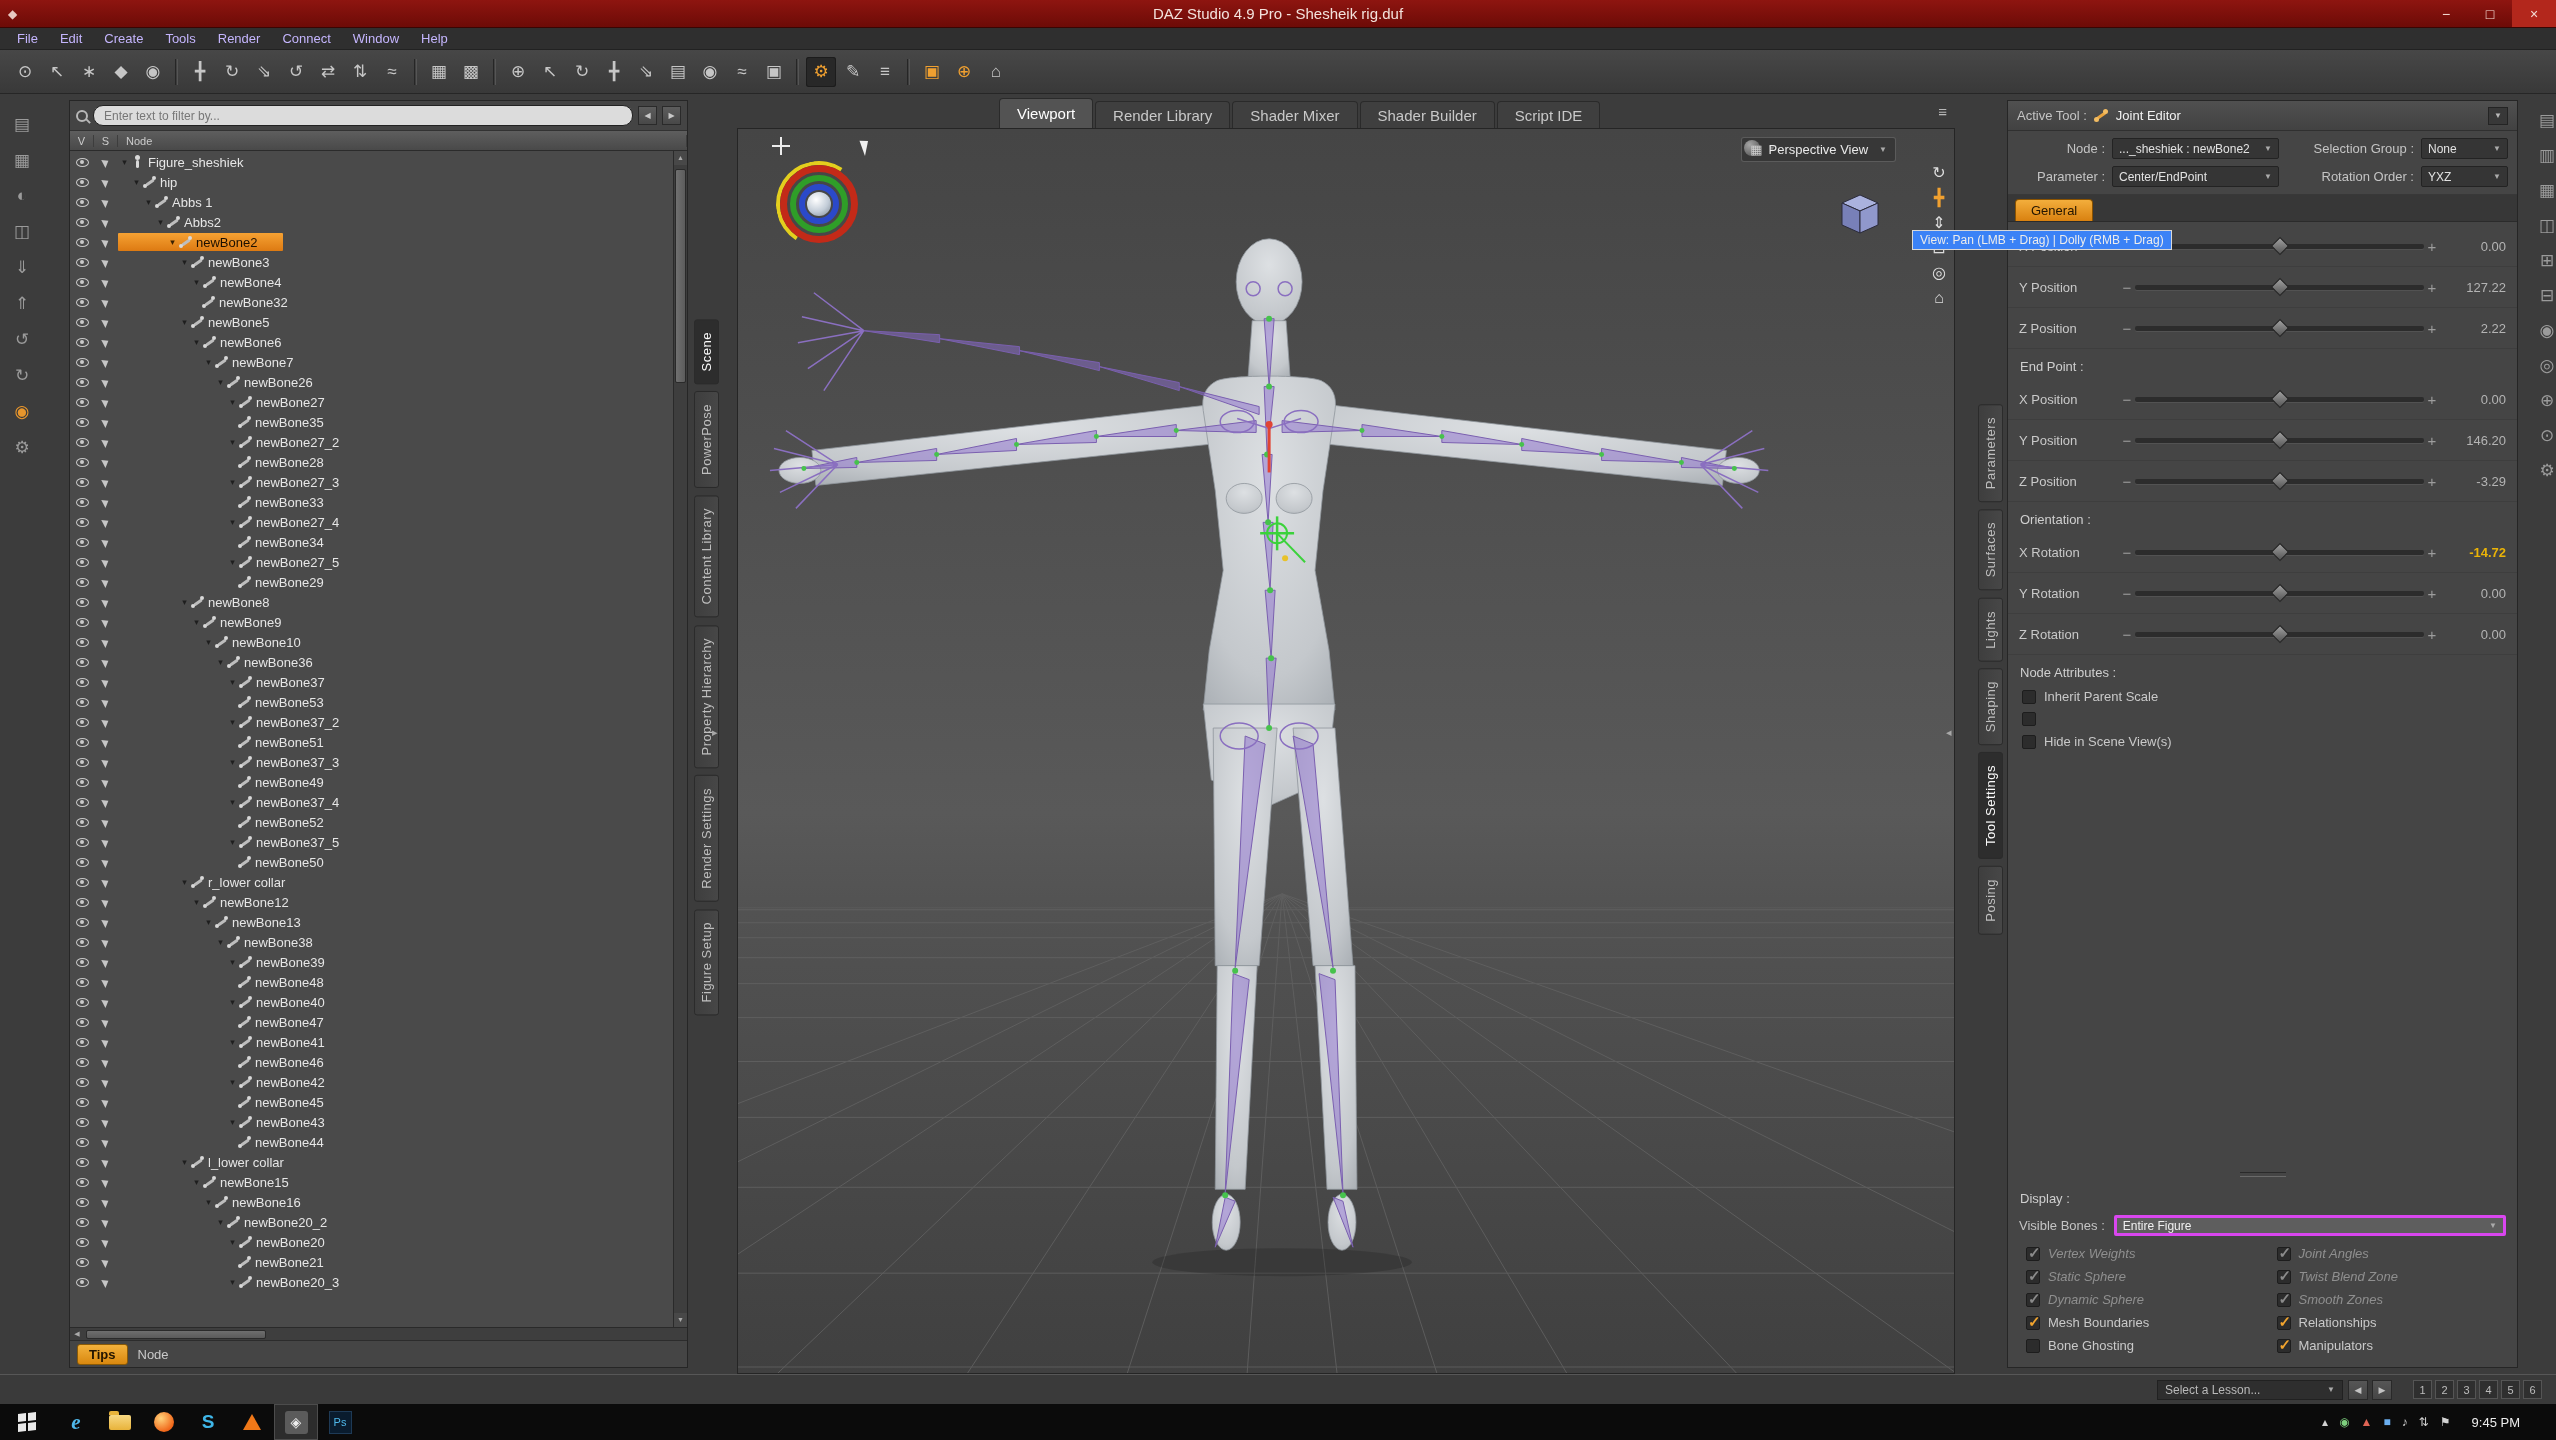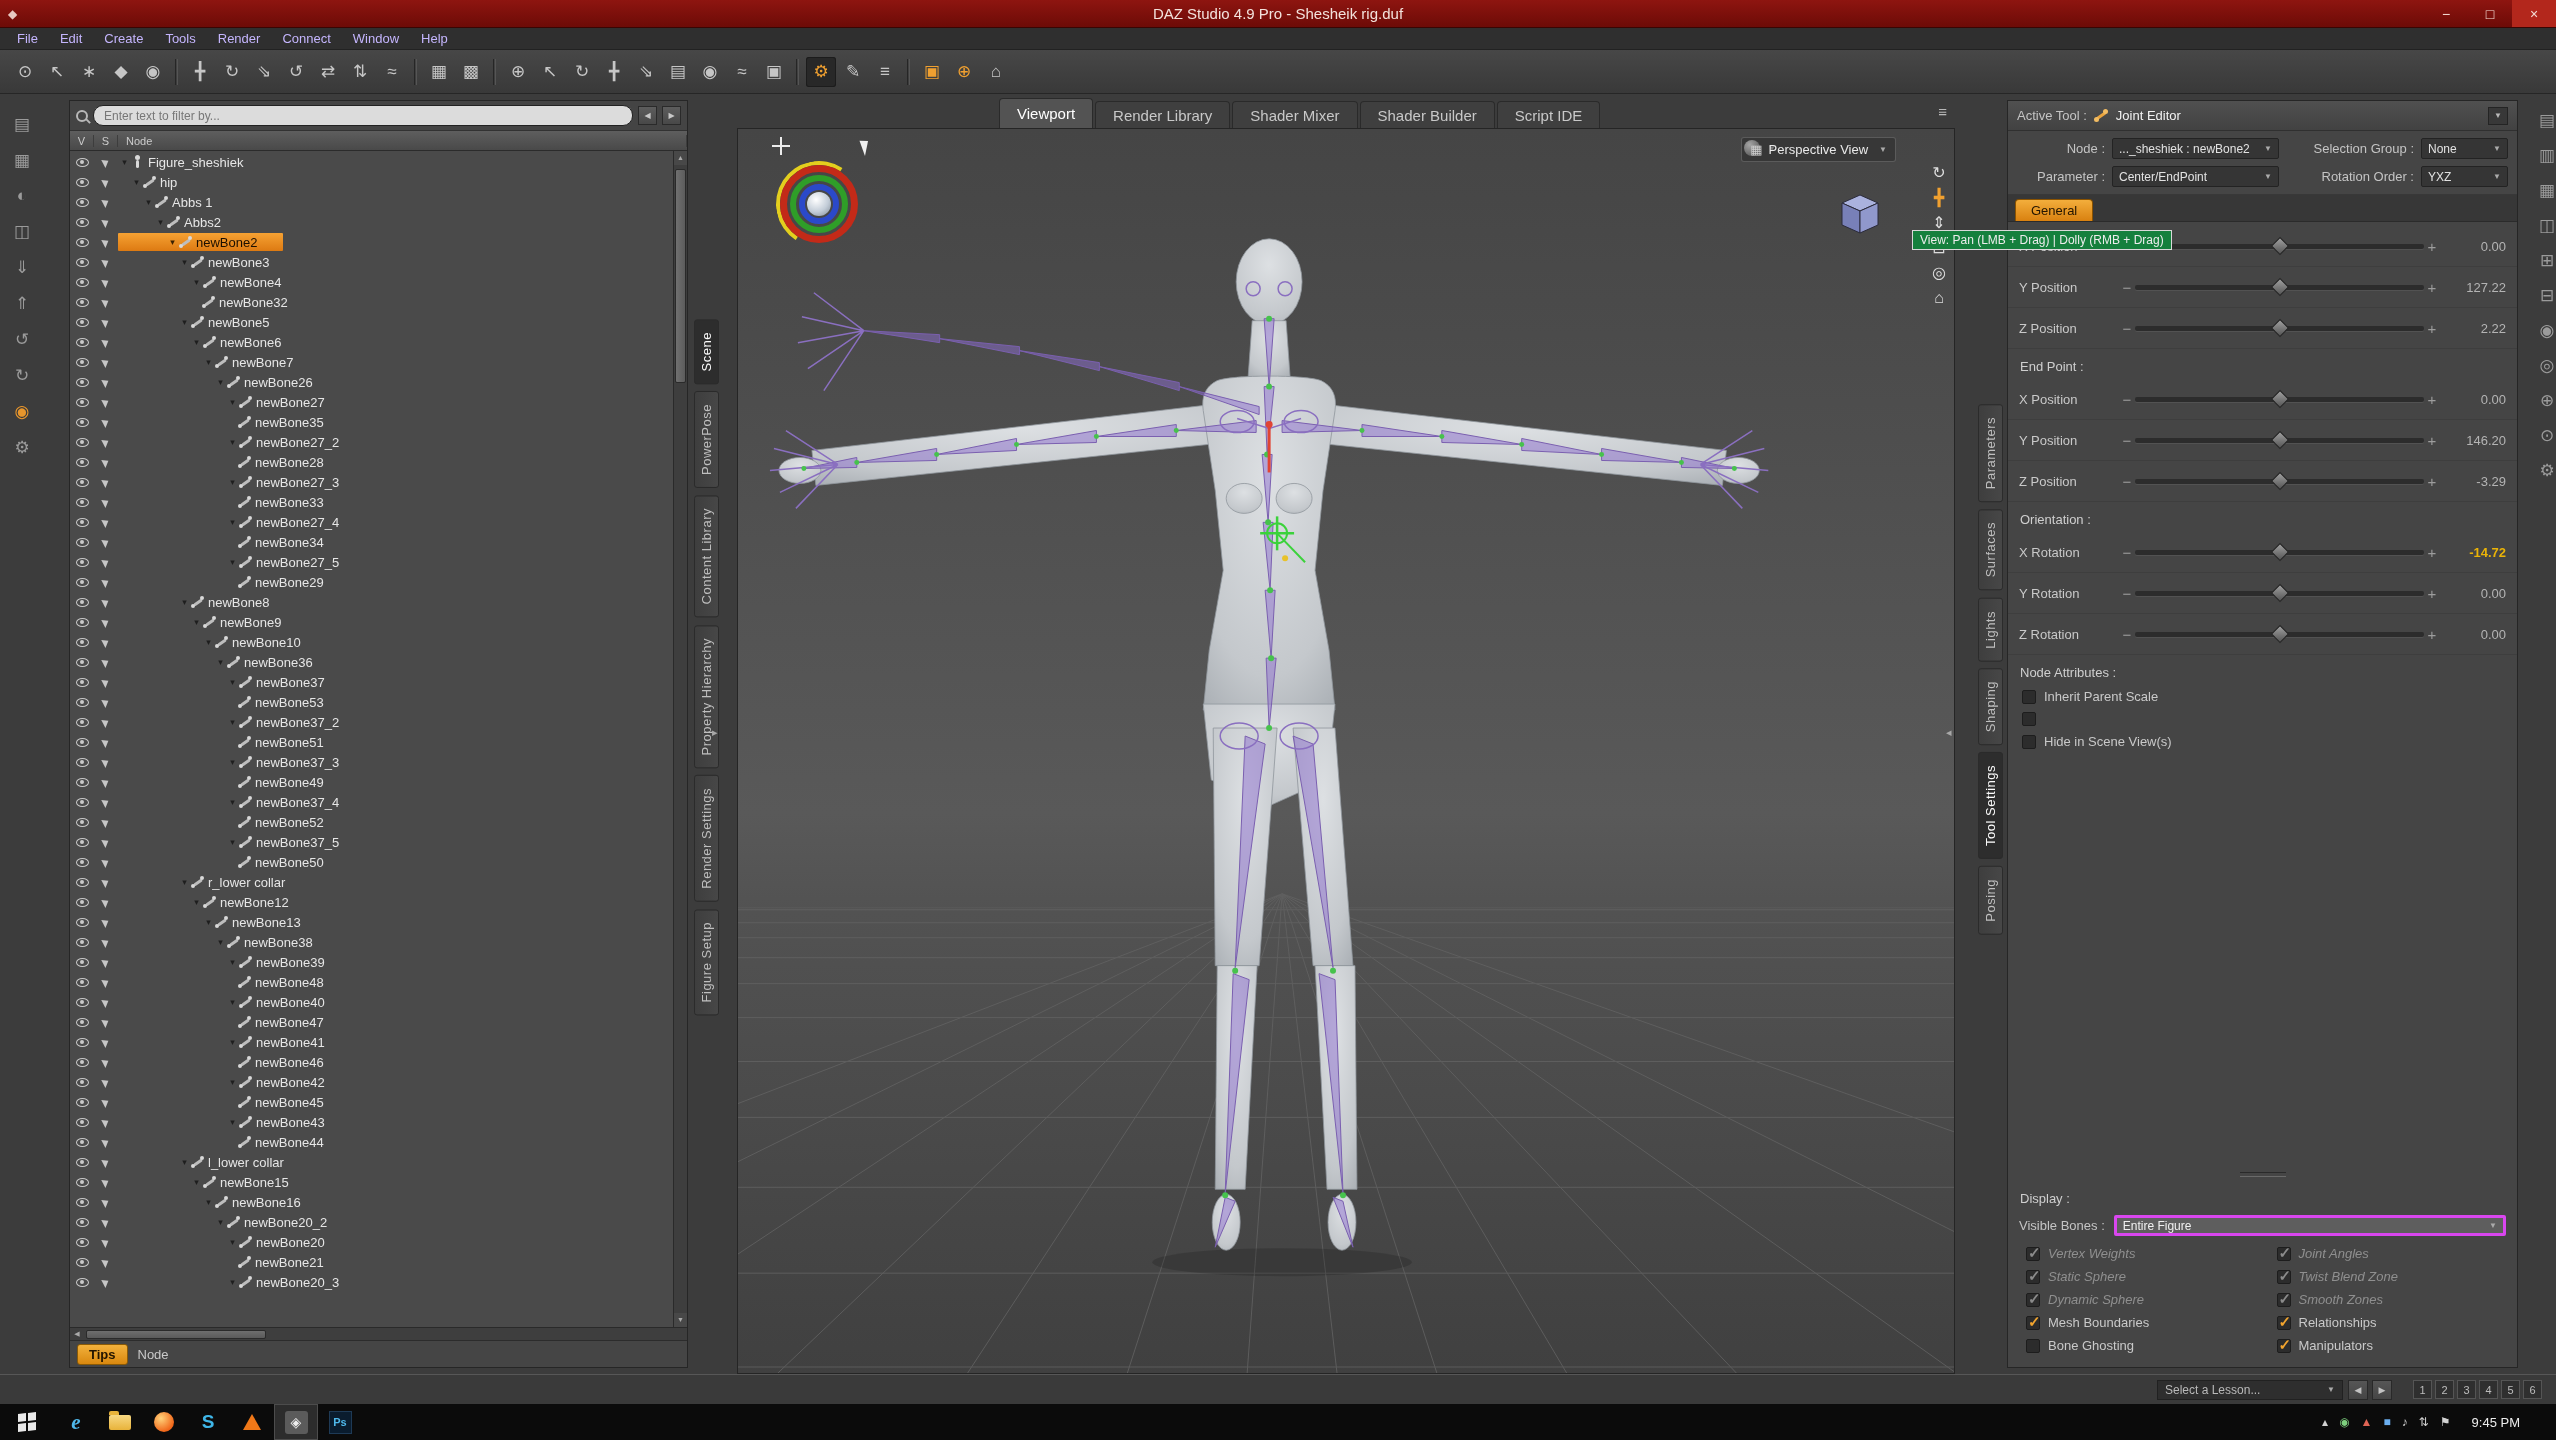--- a/index.html
+++ b/index.html
@@ -103,21 +103,21 @@
   .cam-ic{position:absolute;right:178px;top:11px;display:flex;align-items:center;gap:3px}
   .cam-sphere{width:16px;height:16px;border-radius:50%;background:radial-gradient(circle at 35% 30%,#efefef,#8a8a8a 72%)}
   .dd-arrow{font-size:8px;color:#aaa;margin-left:auto;padding-left:5px}
   .view-dd{position:absolute;right:58px;top:8px;height:25px;display:flex;align-items:center;gap:6px;padding:0 8px;background:rgba(28,28,28,.35);border:1px solid rgba(255,255,255,.18);border-radius:3px;font-size:13px;color:#e9e9e9}
   .grid-ic{color:#cfcfcf;font-size:13px}
   .view-cube{position:absolute;right:66px;top:56px}
   .vp-nav{position:absolute;right:8px;top:36px;display:flex;flex-direction:column;gap:9px;align-items:center}
   .nav-ic{font-size:16px;color:#dcdcdc;line-height:1}
   .nav-ic.accent{color:#f0a030;font-weight:bold}
 
-  .tooltip{position:absolute;left:1912px;top:136px;z-index:99;background:#15803d;border:1px solid #d9d9d9;color:#ececec;font-size:12px;padding:2px 7px;white-space:nowrap}
+  .tooltip{position:absolute;left:1912px;top:136px;z-index:99;background:#3b82f6;border:1px solid #d9d9d9;color:#ececec;font-size:12px;padding:2px 7px;white-space:nowrap}
   .collapse-handle{position:absolute;color:#a8a8a8;font-size:11px;z-index:5}
   .ch-left{left:712px;top:632px}
   .ch-right{left:1946px;top:632px}
 
   
   .right-panel{width:511px;flex:0 0 auto;margin:6px 0;background:#454545;border:1px solid #262626;display:flex;flex-direction:column;font-size:13px}
   .rp-header{height:30px;flex:0 0 auto;background:linear-gradient(#505050,#424242);border-bottom:1px solid #303030;display:flex;align-items:center;padding:0 9px;gap:7px}
   .rp-label{color:#c4c4c4}
   .rp-label.r{text-align:right}
   .joint-icon{width:15px;height:15px;position:relative}
@@ -169,21 +169,21 @@
   .tb-app{width:44px;height:100%;display:flex;align-items:center;justify-content:center}
   .tb-app.active{background:#2c2c2c;box-shadow:inset 0 0 0 1px #4c4c4c}
   .tb-ic{display:flex;align-items:center;justify-content:center}
   .t-ie{color:#4fb8ea;font:italic bold 21px "Liberation Serif",serif}
   .t-folder{width:22px;height:15px;background:linear-gradient(#f7d883,#e8b33a);border-radius:2px;position:relative}
   .t-folder::before{content:"";position:absolute;top:-4px;left:0;width:10px;height:4px;background:#e8b33a;border-radius:2px 2px 0 0}
   .t-ff{width:20px;height:20px;border-radius:50%;background:radial-gradient(circle at 35% 32%,#ffd27a,#f06518 72%)}
   .t-skype{color:#3fb6e8;font-weight:bold;font-size:19px}
   .t-vlc{width:0;height:0;border-left:9px solid transparent;border-right:9px solid transparent;border-bottom:16px solid #f07818}
   .t-daz{width:23px;height:23px;background:#5b5b5b;border-radius:3px;color:#eee;font-size:14px}
-  .t-ps{width:23px;height:23px;background:#0a1c2e;border:1px solid #1e3a56;color:#4fb8ea;font-size:11px;font-weight:bold}
+  .t-ps{width:23px;height:23px;background:#0a1c2e;border:1px solid #1e3a56;color:#4fb8ea;font-size:11px;font-weight:normal}
   .tb-tray{margin-left:auto;display:flex;align-items:center;gap:11px;padding-right:6px}
   .tray-ic{color:#d2d2d2;font-size:12px}
   .tray-ic.c-green{color:#7ed07e}
   .tray-ic.c-red{color:#e06555}
   .tray-ic.c-blue{color:#6aaef0}
   .tb-clock{color:#ececec;font-size:13px;padding:0 10px}
   .tb-edge{width:9px;height:100%;border-left:1px solid #333}
 </style>
 </head>
 <body>

